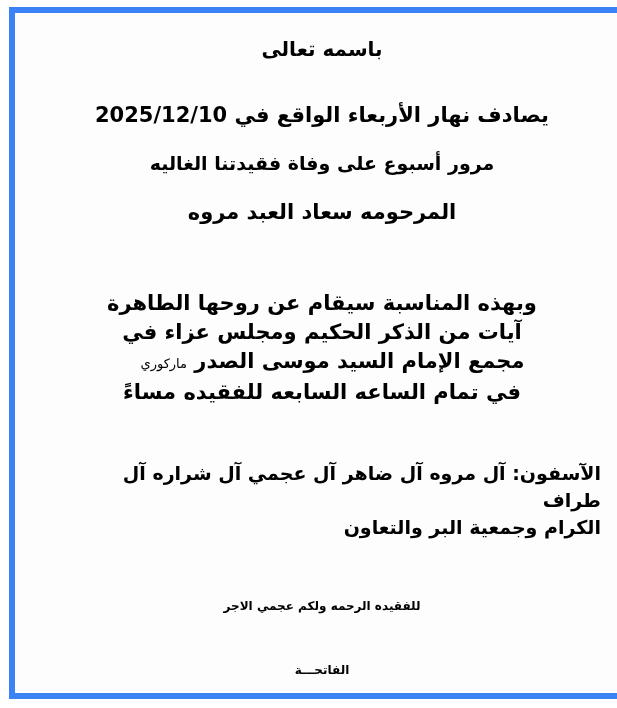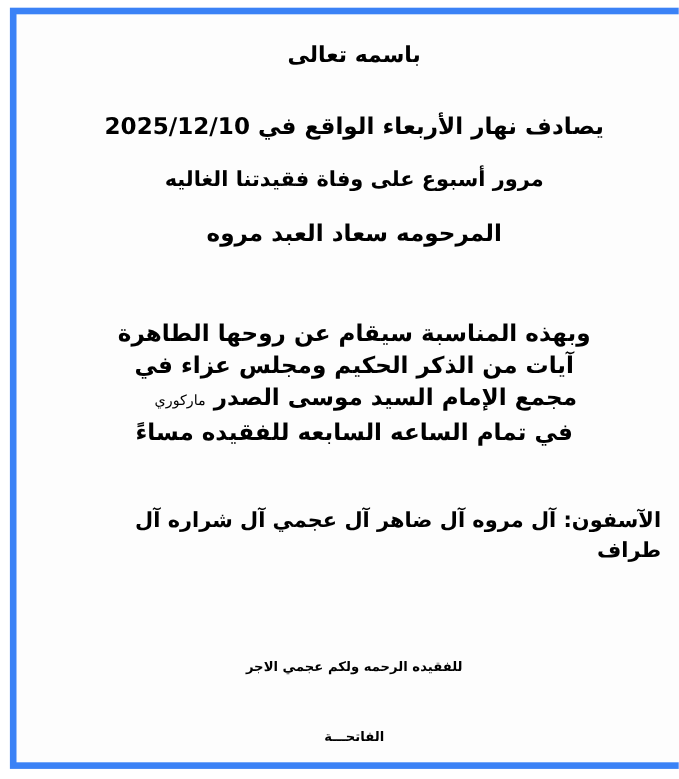--- a/index.html
+++ b/index.html
@@ -85,17 +85,18 @@
     <div>آيات من الذكر الحكيم ومجلس عزاء في</div>
     <div>
       <span>مجمع الإمام السيد موسى الصدر</span>
       <span class="small">ماركوري</span>
     </div>
     <div>في تمام الساعه السابعه للفقيده مساءً</div>
   </div>
 
   <div class="mourners">
     <div>الآسفون: آل مروه آل ضاهر آل عجمي آل شراره آل طراف</div>
+    <div>الكرام وجمعية البر والتعاون</div>
   </div>
 
   <div class="closing c-1">للفقيده الرحمه ولكم عجمي الاجر</div>
   <div class="closing c-2">الفاتحـــة</div>
 </div>
 
 </body></html>

